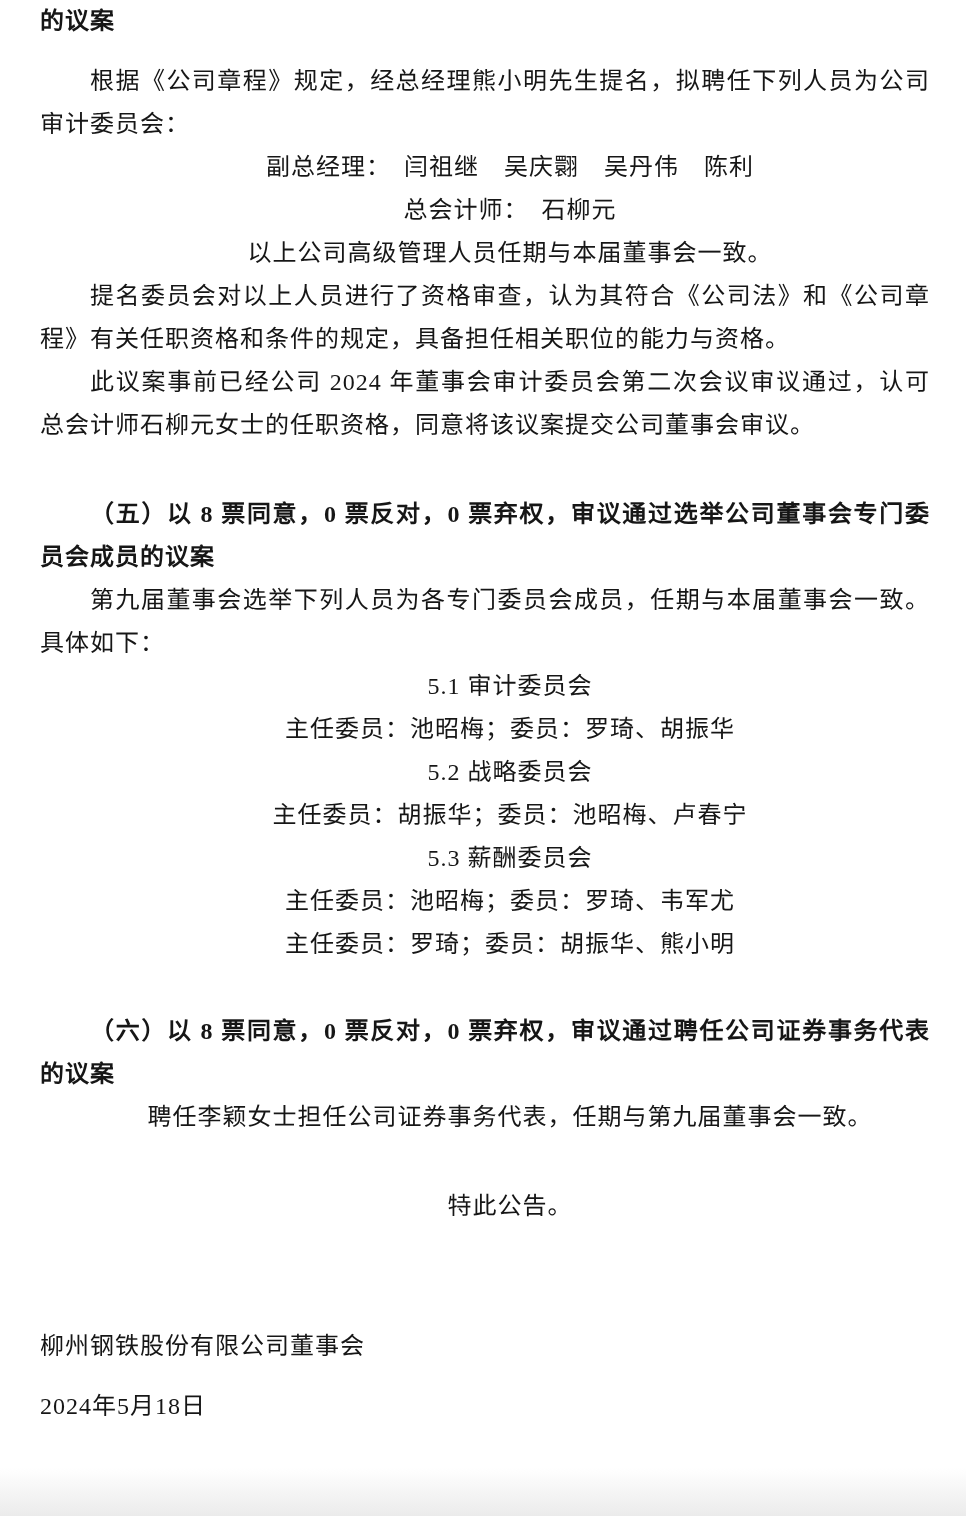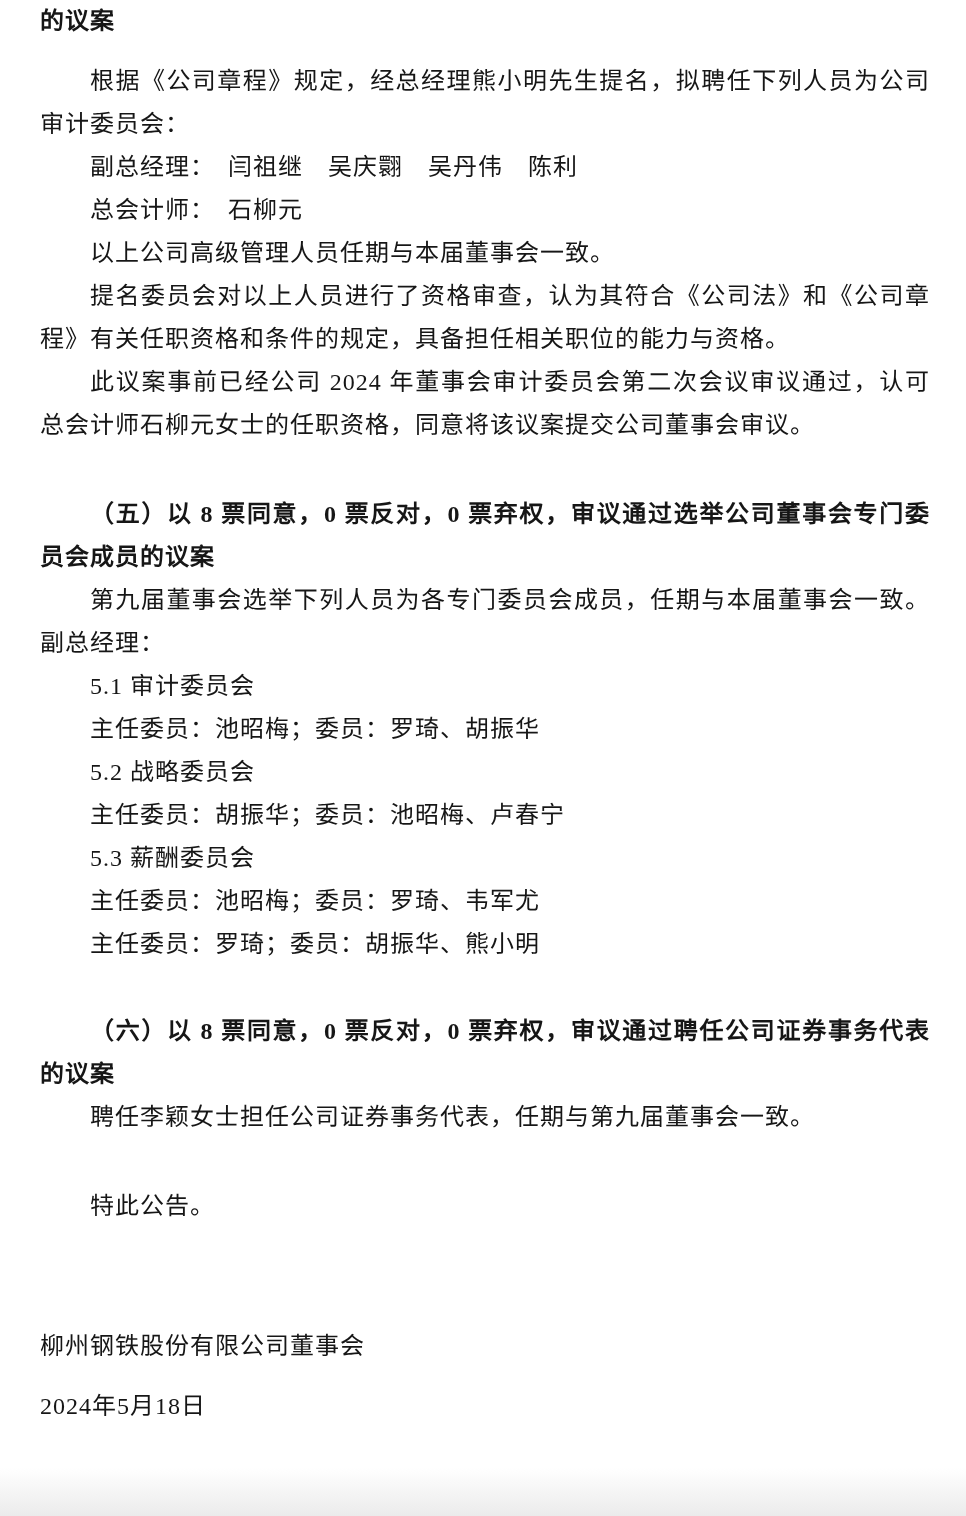--- a/index.html
+++ b/index.html
@@ -32,21 +32,21 @@
     pointer-events: none;
     z-index: 0;
   }
   .line {
     position: relative;
     z-index: 1;
     margin: 0;
     white-space: pre-wrap;
   }
   .bold   { font-weight: 700; }
-  .indent { text-indent: 50px; }
+  .indent { text-indent: 50px; text-align: center; }
   .fill   { text-align: justify; text-align-last: justify; }
   .right  { text-align: left; }
   .after-heading { margin-bottom: 17px; }
   .gap-sec5 { margin-top: 46px; }
   .gap-sec6 { margin-top: 44px; }
   .gap-closing { margin-top: 46px; }
   .gap-signature { margin-top: 97px; }
   .gap-date { margin-top: 17px; }
 </style>
 </head>
@@ -59,21 +59,21 @@
   <p class="line indent">副总经理：　闫祖继　吴庆翾　吴丹伟　陈利</p>
   <p class="line indent">总会计师：　石柳元</p>
   <p class="line indent">以上公司高级管理人员任期与本届董事会一致。</p>
   <p class="line indent fill">提名委员会对以上人员进行了资格审查，认为其符合《公司法》和《公司章</p>
   <p class="line">程》有关任职资格和条件的规定，具备担任相关职位的能力与资格。</p>
   <p class="line indent fill">此议案事前已经公司 2024 年董事会审计委员会第二次会议审议通过，认可</p>
   <p class="line">总会计师石柳元女士的任职资格，同意将该议案提交公司董事会审议。</p>
   <p class="line bold indent fill gap-sec5">（五）以 8 票同意，0 票反对，0 票弃权，审议通过选举公司董事会专门委</p>
   <p class="line bold">员会成员的议案</p>
   <p class="line indent fill">第九届董事会选举下列人员为各专门委员会成员，任期与本届董事会一致。</p>
-  <p class="line">副总经理：</p>
+  <p class="line">具体如下：</p>
   <p class="line indent">5.1 审计委员会</p>
   <p class="line indent">主任委员：池昭梅；委员：罗琦、胡振华</p>
   <p class="line indent">5.2 战略委员会</p>
   <p class="line indent">主任委员：胡振华；委员：池昭梅、卢春宁</p>
   <p class="line indent">5.3 薪酬委员会</p>
   <p class="line indent">主任委员：池昭梅；委员：罗琦、韦军尤</p>
   <p class="line indent">主任委员：罗琦；委员：胡振华、熊小明</p>
   <p class="line bold indent fill gap-sec6">（六）以 8 票同意，0 票反对，0 票弃权，审议通过聘任公司证券事务代表</p>
   <p class="line bold">的议案</p>
   <p class="line indent">聘任李颖女士担任公司证券事务代表，任期与第九届董事会一致。</p>

